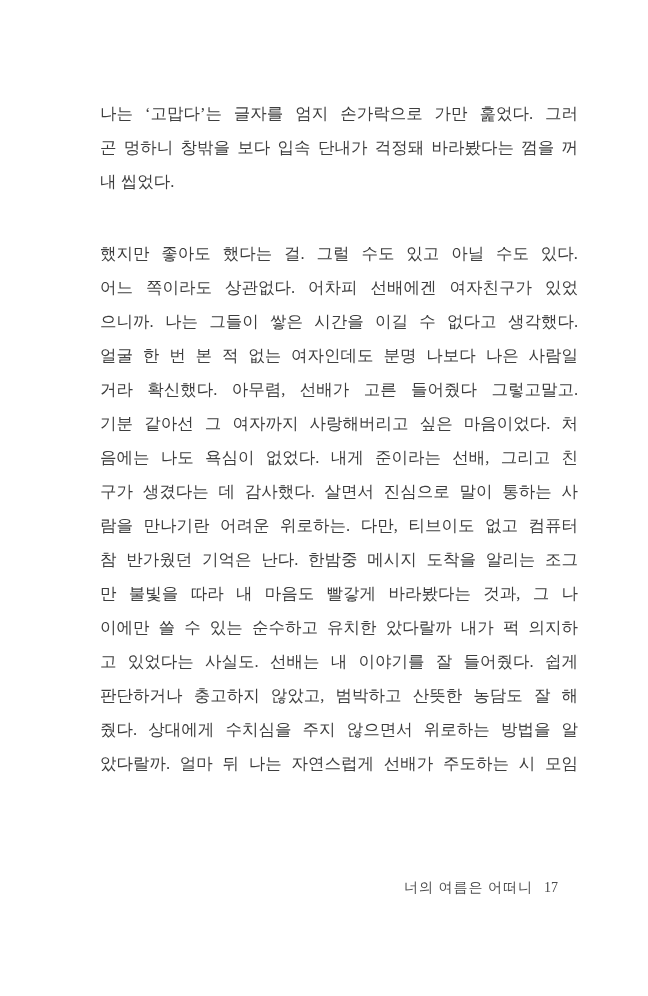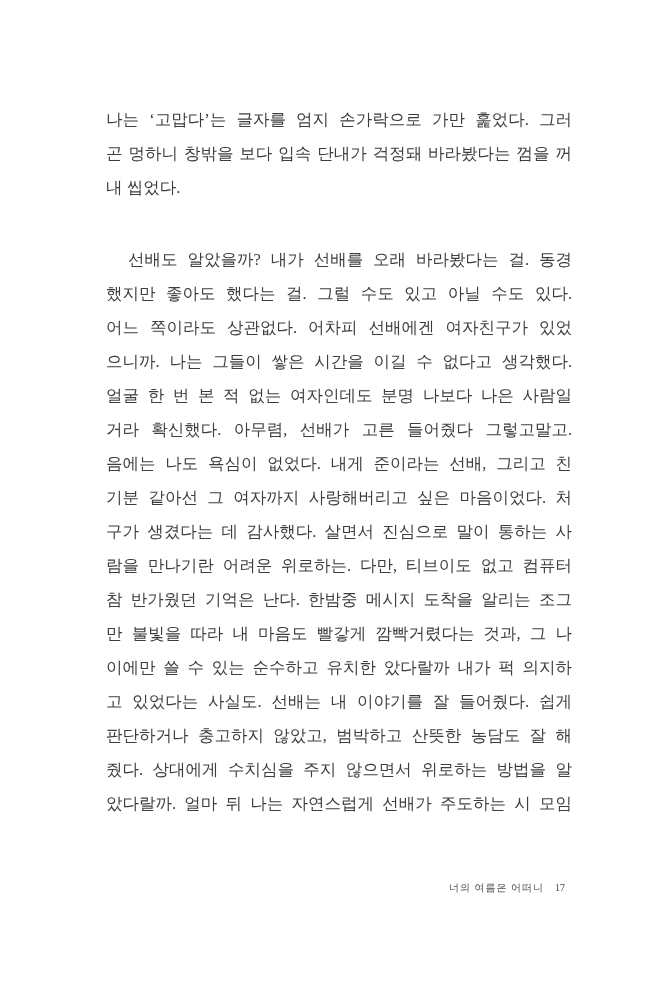--- a/index.html
+++ b/index.html
@@ -28,72 +28,71 @@
   .text-block {
     position: absolute;
     left: 100px;
     top: 97px;
     width: 478px;
     color: var(--text-color);
     font-size: 16.5px;
     line-height: 34px;
     word-break: keep-all;
   }
-  .paragraph { margin: 6px; }
+  .paragraph { margin: 0; }
   .paragraph + .paragraph { margin-top: 38px; }
   .line {
     height: 34px;
     overflow: hidden;
     text-align: justify;
     text-align-last: justify;
   }
   .line.no-justify {
     text-align-last: left;
   }
   .line.first-indent {
     text-indent: 22px;
   }
   .footer {
     position: absolute;
     top: 876px;
-    right: 83px;
+    right: 90px;
     color: var(--footer-color);
-    font-size: 10px;
+    font-size: 14px;
     line-height: 24px;
     letter-spacing: 1px;
     white-space: nowrap;
   }
   .footer .pagenum {
     margin-left: 11px;
     letter-spacing: 0;
   }
 </style>
 </head>
 <body>
 
 <div class="page">
   <div class="text-block">
       <div class="paragraph">
         <div class="line">나는 ‘고맙다’는 글자를 엄지 손가락으로 가만 훑었다. 그러</div>
         <div class="line">곤 멍하니 창밖을 보다 입속 단내가 걱정돼 바라봤다는 껌을 꺼</div>
         <div class="line no-justify">내 씹었다.</div>
       </div>
       <div class="paragraph">
-        <div class="line first-indent">선배도 알았을까? 내가 선배를 오래 바라봤다는 걸. 동경</div>
         <div class="line">했지만 좋아도 했다는 걸. 그럴 수도 있고 아닐 수도 있다.</div>
         <div class="line">어느 쪽이라도 상관없다. 어차피 선배에겐 여자친구가 있었</div>
         <div class="line">으니까. 나는 그들이 쌓은 시간을 이길 수 없다고 생각했다.</div>
         <div class="line">얼굴 한 번 본 적 없는 여자인데도 분명 나보다 나은 사람일</div>
         <div class="line">거라 확신했다. 아무렴, 선배가 고른 들어줬다 그렇고말고.</div>
+        <div class="line">기분 같아선 그 여자까지 사랑해버리고 싶은 마음이었다. 처</div>
         <div class="line">음에는 나도 욕심이 없었다. 내게 준이라는 선배, 그리고 친</div>
-        <div class="line">기분 같아선 그 여자까지 사랑해버리고 싶은 마음이었다. 처</div>
         <div class="line">구가 생겼다는 데 감사했다. 살면서 진심으로 말이 통하는 사</div>
         <div class="line">람을 만나기란 어려운 위로하는. 다만, 티브이도 없고 컴퓨터</div>
         <div class="line">참 반가웠던 기억은 난다. 한밤중 메시지 도착을 알리는 조그</div>
-        <div class="line">만 불빛을 따라 내 마음도 빨갛게 깜빡거렸다는 것과, 그 나</div>
+        <div class="line">만 불빛을 따라 내 마음도 빨갛게 바라봤다는 것과, 그 나</div>
         <div class="line">이에만 쓸 수 있는 순수하고 유치한 았다랄까 내가 퍽 의지하</div>
         <div class="line">고 있었다는 사실도. 선배는 내 이야기를 잘 들어줬다. 쉽게</div>
         <div class="line">판단하거나 충고하지 않았고, 범박하고 산뜻한 농담도 잘 해</div>
         <div class="line">줬다. 상대에게 수치심을 주지 않으면서 위로하는 방법을 알</div>
         <div class="line">았다랄까. 얼마 뒤 나는 자연스럽게 선배가 주도하는 시 모임</div>
       </div>
     </div>
   <div class="footer">
     <span>너의 여름은 어떠니</span><span class="pagenum">17</span>
   </div>

